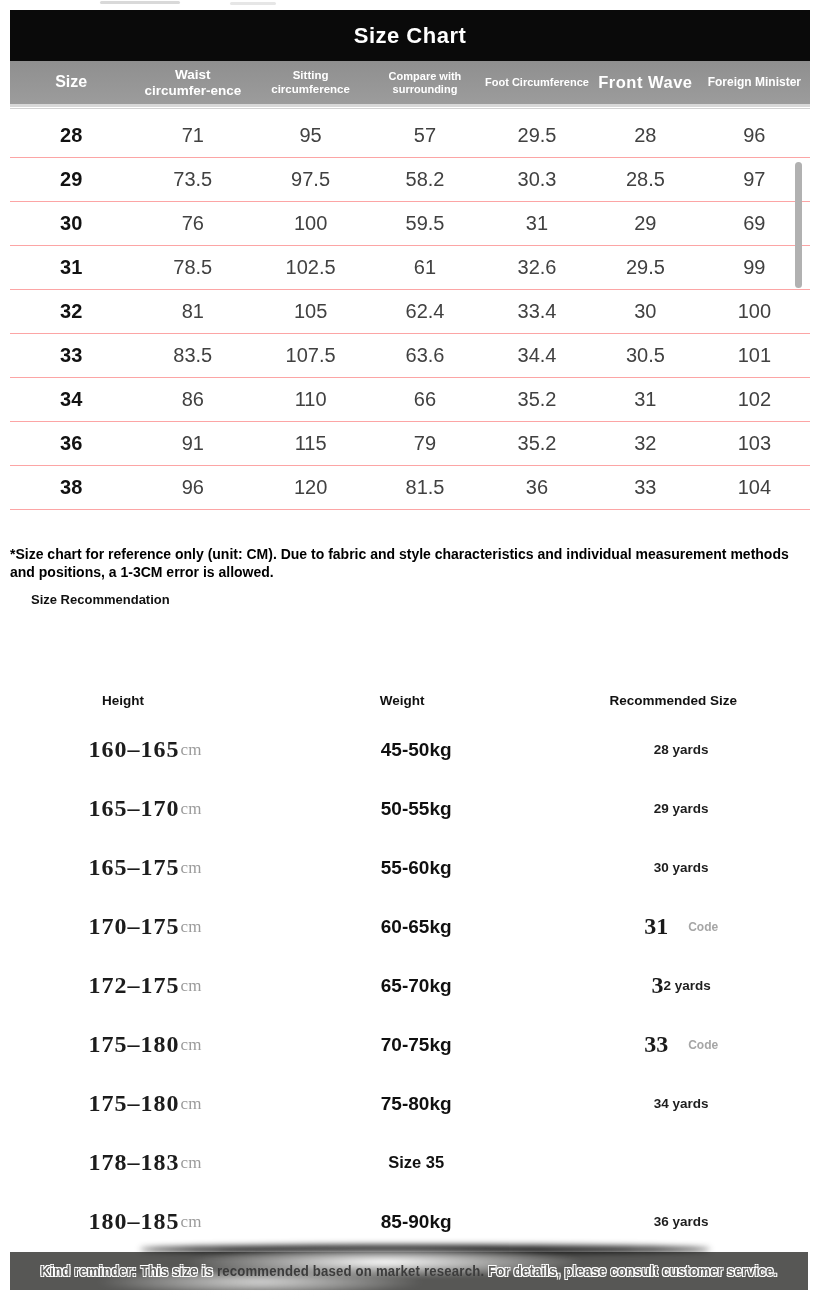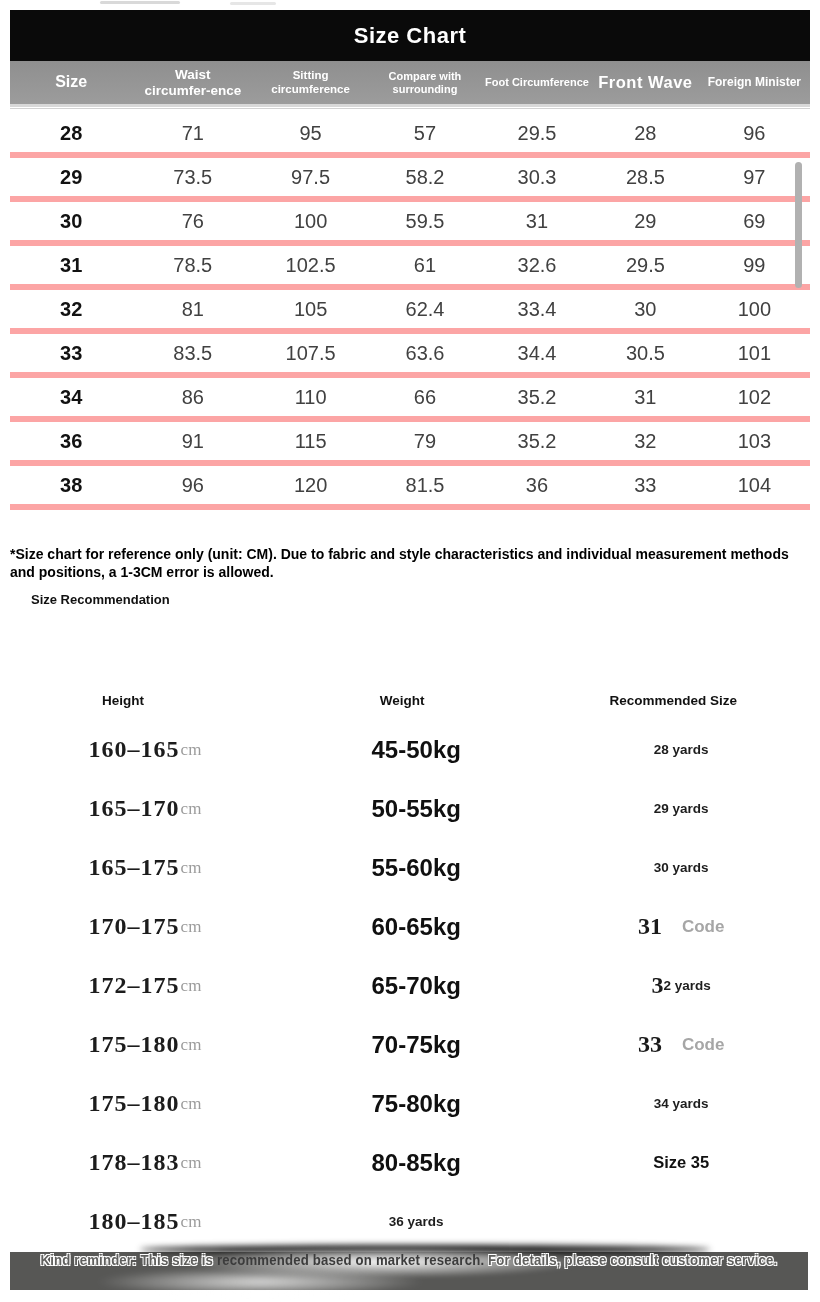--- a/index.html
+++ b/index.html
@@ -27,21 +27,21 @@
   .hc1{font-size:13.5px;padding:0 8px}
   .hc2{font-size:11.5px}
   .hc3{font-size:11px;padding:0 16px}
   .hc4{font-size:11px}
   .hc5{font-size:16.5px;letter-spacing:.5px}
   .hc6{font-size:12px}
   .header-line{position:absolute;left:10px;top:108px;width:800px;height:1px;background:#d2d2d2}
 
   
   .size-table{position:absolute;left:10px;top:114px;width:800px}
-  .trow{display:grid;height:44px;align-items:center;border-bottom:6px solid #fca5a5;
+  .trow{display:grid;height:44px;align-items:center;border-bottom:1px solid #fca5a5;
         grid-template-columns:15.3% 15.1% 14.35% 14.25% 13.75% 13.35% 13.9%}
   .tcell{text-align:center;font-size:20px;color:#414141}
   .tcell.size-col{font-weight:700;color:#121212}
 
   .scroll-thumb{position:absolute;left:795px;top:162px;width:7px;height:126px;
                 background:#b1b1b1;border-radius:4px}
 
   
   .note{position:absolute;left:10px;top:546px;width:800px;font-size:14px;
         font-weight:700;color:#000;line-height:17.5px}
@@ -52,29 +52,29 @@
   .rec-header{display:grid;grid-template-columns:33.75% 34.05% 32.2%;height:40px;align-items:center}
   .rec-hcell{text-align:center;font-size:13.5px;font-weight:700;color:#111}
   .rec-hcell.h0{transform:translateX(-22px)}
   .rec-hcell.h1{transform:translateX(-14px)}
   .rec-hcell.h2{transform:translateX(-8px)}
   .rec-row{display:grid;grid-template-columns:33.75% 34.05% 32.2%;height:59px;align-items:center}
   .rcell{display:flex;align-items:center;justify-content:center}
   .rheight{font-family:"Liberation Serif",serif;font-weight:700;font-size:24px;
            color:#1c1c1c;letter-spacing:1px}
   .rheight .unit{font-size:17px;color:#9b9b9b;font-weight:400;margin-left:1px;letter-spacing:0}
-  .rweight{font-size:24px;font-weight:700;color:#101010}
+  .rweight{font-size:19px;font-weight:700;color:#101010}
   .rec-plain{font-size:13.5px;font-weight:600;color:#1d1d1d}
   .rec-large{font-size:16.5px;font-weight:600;color:#111}
   .rec-big{font-family:"Liberation Serif",serif;font-size:24px;font-weight:700;color:#1a1a1a}
-  .rec-code{font-size:17px;font-weight:600;color:#a6a6a6;margin-left:20px}
+  .rec-code{font-size:12px;font-weight:600;color:#a6a6a6;margin-left:20px}
 
   
   .footer-bar{position:absolute;left:10px;top:1252px;width:798px;height:38px;
-              background:#575755;display:flex;justify-content:center}
+              background:#575755;display:flex;align-items:center;justify-content:center}
   .smudge-dark{position:absolute;left:130px;top:-7px;width:570px;height:9px;
                background:#151515;border-radius:50%;filter:blur(3px)}
   .patch-light1{position:absolute;left:175px;top:-6px;width:400px;height:32px;
                 background:radial-gradient(closest-side,rgba(255,255,255,.98),rgba(255,255,255,0));
                 filter:blur(2px)}
   .patch-light2{position:absolute;left:85px;top:16px;width:330px;height:28px;
                 background:radial-gradient(closest-side,rgba(255,255,255,.8),rgba(255,255,255,0));
                 filter:blur(3px)}
   .footer-text{position:relative;z-index:2;font-size:14px;font-weight:700;
                white-space:nowrap;transform:scaleX(.94);letter-spacing:.2px}
@@ -287,31 +287,31 @@
           </div>
           <div class="rcell rsize">
             <span class="rec-plain">34 yards</span>
           </div>
         </div>
         <div class="rec-row">
           <div class="rcell rheight">
             <span>178–183</span>
             <span class="unit">cm</span>
           </div>
-          <div class="rcell rweight">
-            <span>80-85kg</span>
-          </div>
           <div class="rcell rsize">
             <span class="rec-large">Size 35</span>
           </div>
         </div>
         <div class="rec-row">
           <div class="rcell rheight">
             <span>180–185</span>
             <span class="unit">cm</span>
+          </div>
+          <div class="rcell rweight">
+            <span>85-90kg</span>
           </div>
           <div class="rcell rsize">
             <span class="rec-plain">36 yards</span>
           </div>
         </div>
       </div>
   </div>
 
   <div class="footer-bar">
     <div class="smudge-dark"></div>

